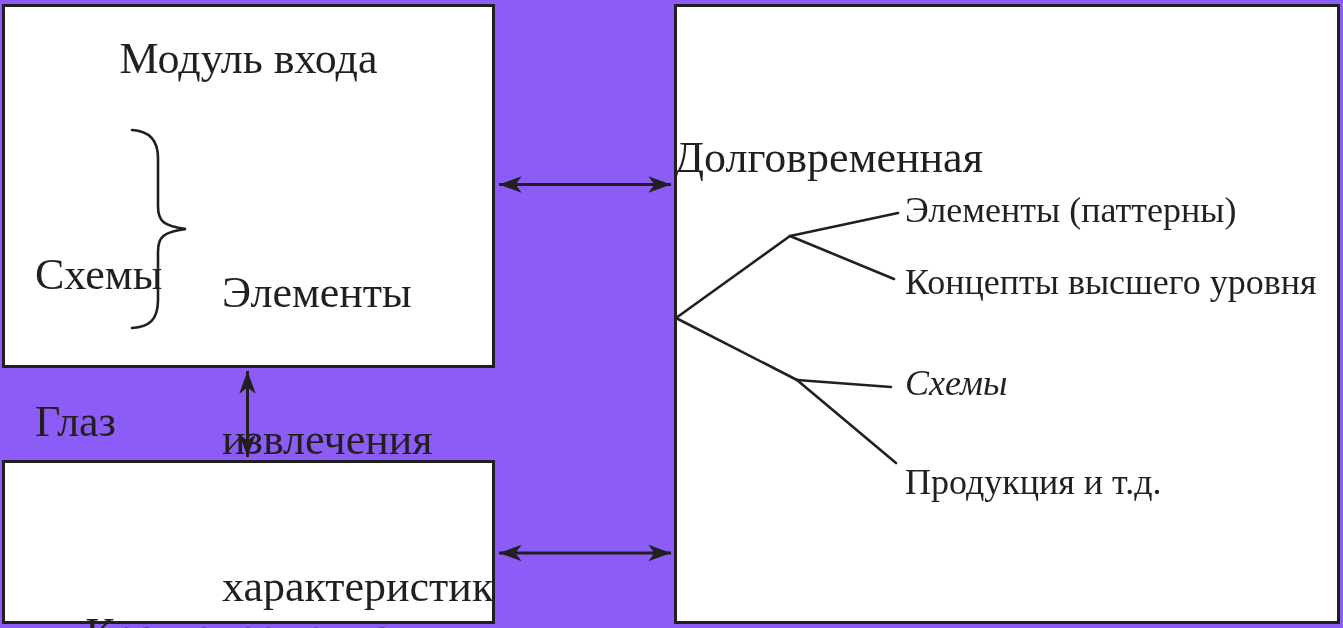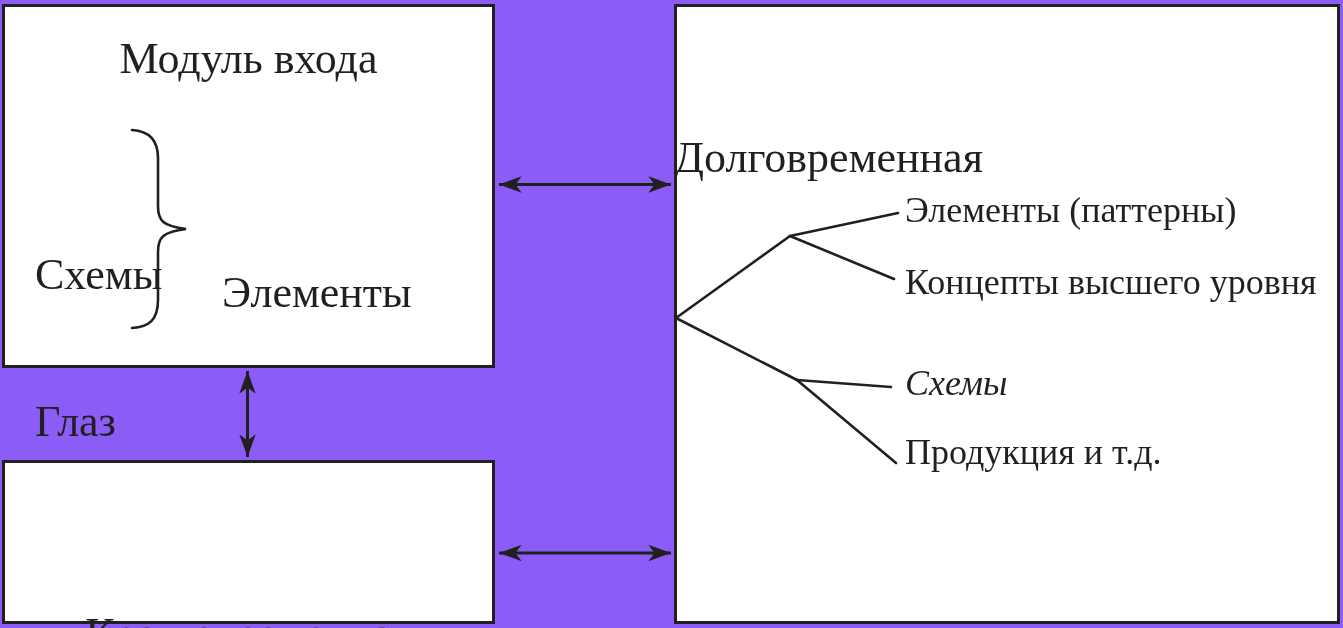--- a/index.html
+++ b/index.html
@@ -48,21 +48,21 @@
     left: 674px; top: 40px; width: 666px;
     font-size: 44px; line-height: 47px; text-align: left;
   }
   .t-item {
     left: 905px;
     font-size: 36px; line-height: 41px;
   }
   #item-0 { top: 190px; }
   #item-1 { top: 262px; }
   #item-2 { top: 363px; font-style: italic; }
-  #item-3 { top: 432px; }
+  #item-3 { top: 462px; }
 
   #overlay {
     position: absolute;
     left: 0; top: 0;
     width: 1343px; height: 628px;
     pointer-events: none;
   }
   .stroke-line { stroke: #231f20; fill: none; }
 </style>
 </head>
@@ -100,20 +100,22 @@
 
   <div class="txt t-modul">Модуль входа</div>
 
   <div class="txt t-senses">
     <div>Схемы</div>
     <div>Глаз</div>
   </div>
 
   <div class="txt t-mech">
     <div>Элементы</div>
+    <div>извлечения</div>
+    <div>характеристик</div>
   </div>
 
   <div class="txt t-short">
     <div>Кратковременная</div>
     
   </div>
 
   <div class="txt t-long-title">
     <div>Долговременная</div>
   </div>

